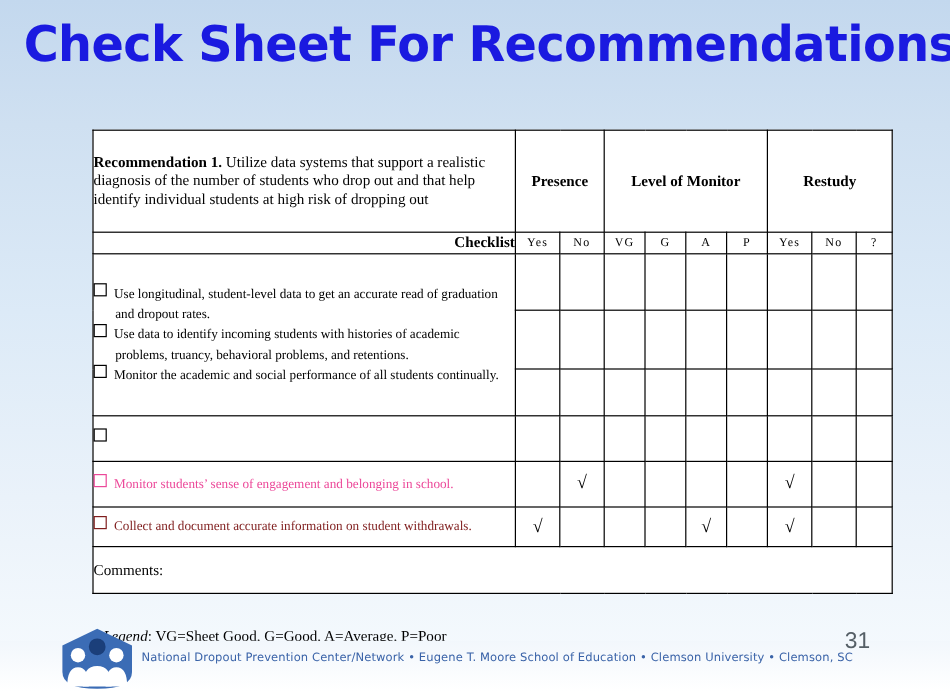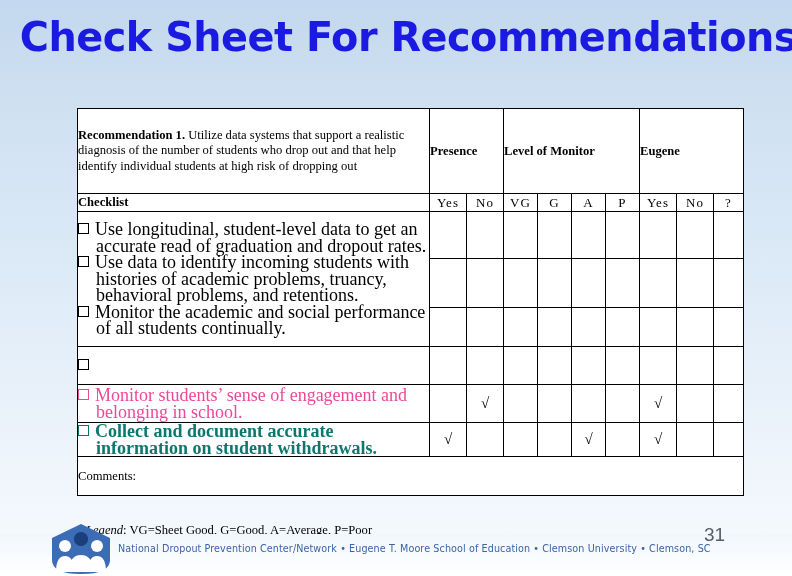--- a/index.html
+++ b/index.html
@@ -56,60 +56,61 @@
     padding: 6px 7px 8px 7px;
     vertical-align: top;
     line-height: 15.6px;
     font-size: 12.6px;
     height: 84px;
     margin-top: 30px;
   }
   .rec-cell b { font-weight: bold; }
 
   .grp-head {
+    text-align: center;
     font-weight: bold;
     font-size: 12.6px;
   }
 
   .checklist-head {
-    text-align: left;
+    text-align: right;
     font-weight: bold;
     font-size: 12.6px;
     height: 17px;
     padding: 1px 0;
   }
   .sub-head {
     text-align: center;
-    font-size: 13px;
+    font-size: 10px;
     height: 17px;
     letter-spacing: 1.1px;
     padding: 1px 0;
   }
 
   .item-cell {
     padding: 2px 6px 3px 8px;
     vertical-align: top;
     line-height: 16.6px;
-    font-size: 18px;
+    font-size: 11px;
   }
   .item-line {
     display: block;
     padding-left: 18px;
     text-indent: -18px;
   }
   .item-line .box {
     display: inline-block;
     width: 9px;
     height: 9px;
     border: 1.5px solid currentColor;
     margin-right: 6px;
     vertical-align: 1px;
   }
   .c-red   { color: #ec4899; }
-  .c-green { color: #0f766e; font-weight: bold; }
+  .c-green { color: #7f1d1d; }
 
   .mark {
     text-align: center;
     font-size: 15px;
     line-height: 1;
   }
 
   .comments-cell {
     padding: 9px 8px 14px 8px;
     vertical-align: top;
@@ -182,21 +183,21 @@
       <col style="width:30px">
   </colgroup>
   <tbody>
 
     <tr>
       <td class="rec-cell" rowspan="1">
         <b>Recommendation 1.</b><span> Utilize data systems that support a realistic diagnosis of the number of students who drop out and that help identify individual students at high risk of dropping out</span>
       </td>
       <td class="grp-head" colspan="2">Presence</td>
       <td class="grp-head" colspan="4">Level of Monitor</td>
-      <td class="grp-head" colspan="3">Eugene</td>
+      <td class="grp-head" colspan="3">Restudy</td>
     </tr>
 
     <tr>
       <td class="checklist-head">Checklist</td>
       <td class="sub-head">Yes</td>
       <td class="sub-head">No</td>
       <td class="sub-head">VG</td>
       <td class="sub-head">G</td>
       <td class="sub-head">A</td>
       <td class="sub-head">P</td>

